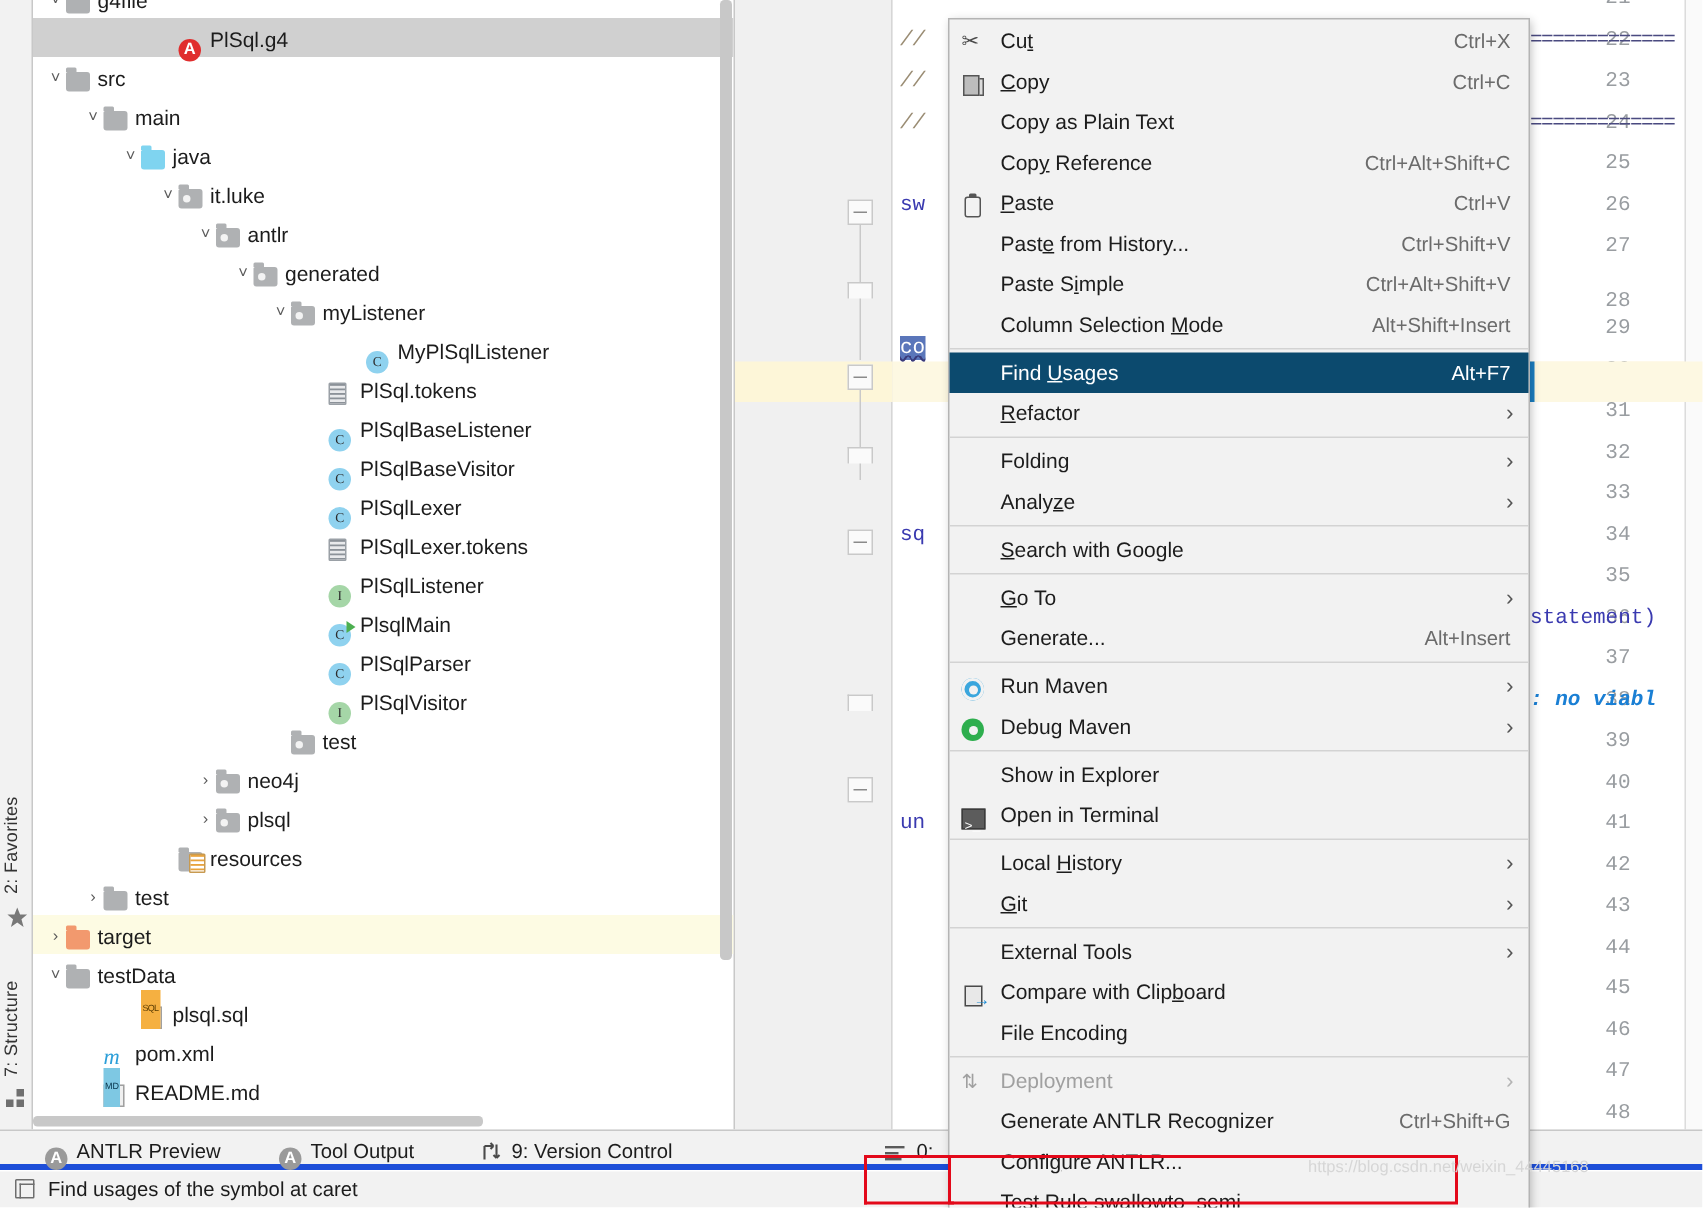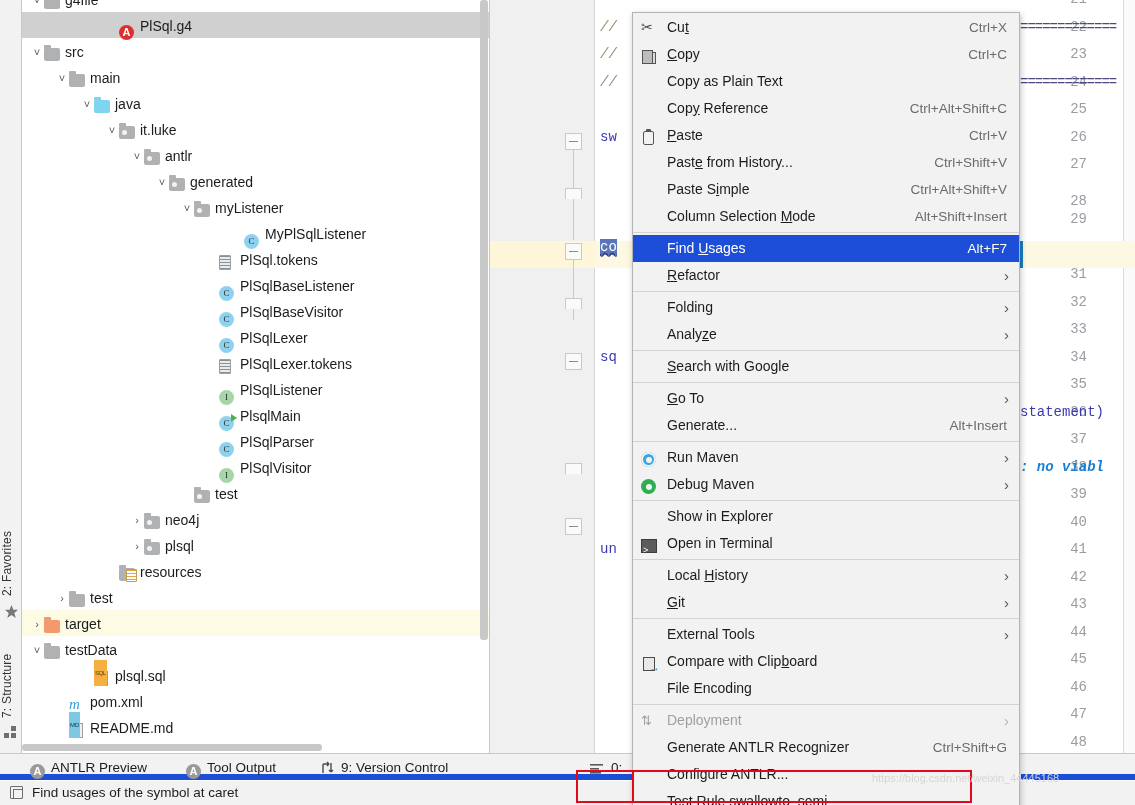--- a/index.html
+++ b/index.html
@@ -146,21 +146,21 @@
     position:absolute; left:632px; top:12px; width:388px;
     background:#f2f2f2; border:1px solid #b4b4b4;
     box-shadow: 1px 2px 6px rgba(0,0,0,.24);
     z-index: 50; padding: 1px 0 0 0;
   }
   .mi {
     position:relative; height:27px; line-height:27px;
     font-size:14px; color:#1c1c1c; padding-left:34px; padding-right:12px;
     white-space:nowrap;
   }
-  .mi.sel { background:#1d4ed8; color:#ffffff; }
+  .mi.sel { background:#0c4a6e; color:#ffffff; }
   .mi.disabled { color:#a0a0a0; }
   .mi .acc { text-decoration: underline; }
   .mi .shortcut {
     position:absolute; right:12px; top:0; color:#6b6b6b; font-size:13.5px;
   }
   .mi.sel .shortcut { color:#ffffff; }
   .mi .sub {
     position:absolute; right:10px; top:0; color:#555; font-size:15px;
   }
   .mi.disabled .sub { color:#b4b4b4; }
@@ -195,21 +195,21 @@
 
   
   .watermark {
     position:absolute; left:872px; top:772px; font-size:11px; color:#d6d6d6;
     z-index:90; white-space:nowrap; font-family:"Liberation Sans", sans-serif;
   }
 
   
   .toolbar {
     position:absolute; left:0; top:753px; width:1135px; height:27px;
-    background:#f2f2f2; border-top:1px solid #c8c8c8; border-bottom:6px solid #1d4ed8;
+    background:#f2f2f2; border-top:1px solid #c8c8c8; border-bottom:4px solid #1d4ed8;
   }
   .tb-item {
     position:absolute; top:0; height:27px; line-height:27px; font-size:13.5px; color:#1c1c1c;
     white-space:nowrap;
   }
   .tb-ic { display:inline-block; width:16px; height:16px; vertical-align:-3px; margin-right:5px; }
   .antlr-dot {
     width:15px; height:15px; border-radius:50%; background:#9a9a9a; color:#fff;
     font-size:11px; font-weight:bold; text-align:center; line-height:15px;
     display:inline-block;
@@ -341,21 +341,21 @@
     <div class="fold cap" style="top:298px;"></div>
     <div class="fold plusbox" style="top:353px;"></div>
     <div class="fold cap" style="top:463px;"></div>
     <div class="fold plusbox" style="top:518px;"></div>
 
     <div class="code" id="code-lines">
         <div class="cline" style="top:13.5px"><span class="cmt">//</span></div>
         <div class="cline" style="top:41px"><span class="cmt">//</span></div>
         <div class="cline" style="top:68.5px"><span class="cmt">//</span></div>
         <div class="cline" style="top:123.5px"><span class="kwblue">sw</span></div>
-        <div class="cline" style="top:234px"><span class="sel-tok">co</span></div>
+        <div class="cline" style="top:219px"><span class="sel-tok">co</span></div>
         <div class="cline" style="top:343.5px"><span class="kwblue">sq</span></div>
         <div class="cline" style="top:536px"><span class="kwblue">un</span></div>
       </div>
     <div class="marker-strip"></div>
   </div>
 
   <div id="right-frags" style="position:absolute; left:1020px; top:0; width:115px; height:753px; z-index:10; font-family:'Liberation Mono',monospace; font-size:14px; color:#2b2b8f;">
       <div class="cline" style="top:13.5px"><span class="eqline">=============</span></div>
       <div class="cline" style="top:68.5px"><span class="eqline">=============</span></div>
       <div class="cline" style="top:398.5px"><span class="kwblue">statement)</span></div>

